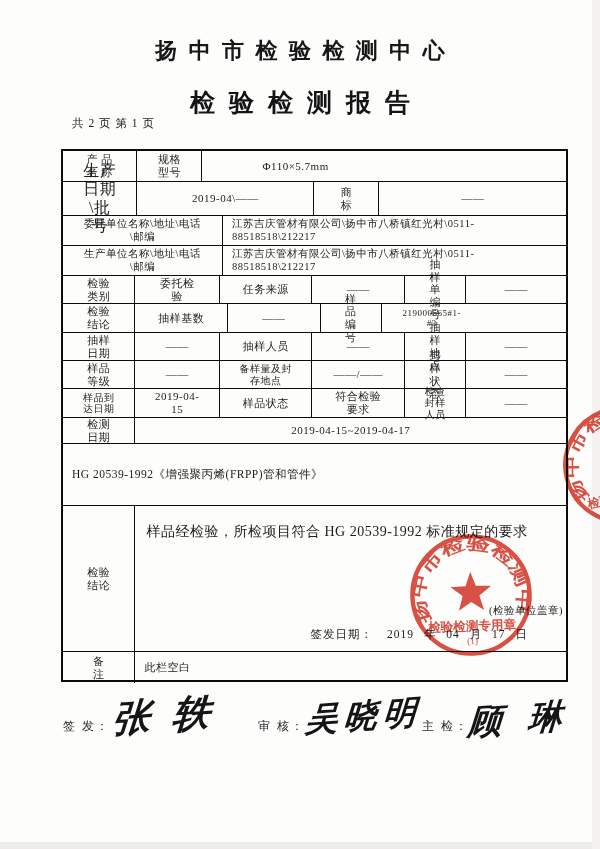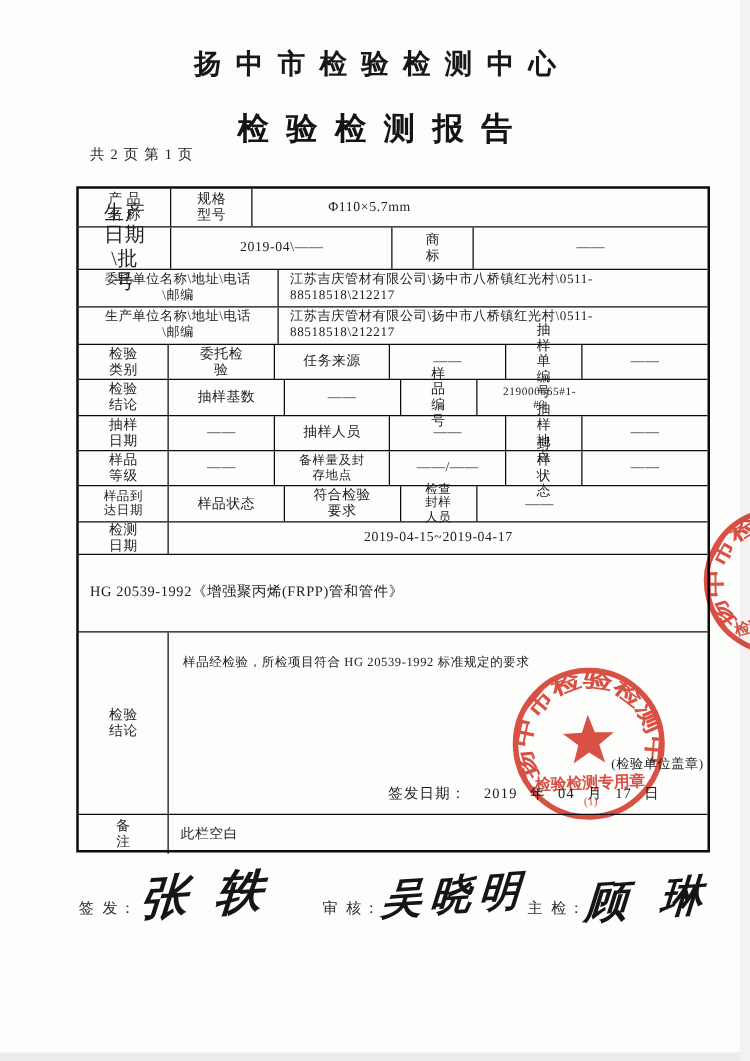--- a/index.html
+++ b/index.html
@@ -31,21 +31,21 @@
     font-size:11px;letter-spacing:.5px;line-height:1.15;padding:0 19px;color:#1d1d1d;
   }
   .tcell:last-child{border-right:none;}
   .tcell.left{justify-content:flex-start;text-align:left;padding-left:9px;}
 
   
   .conclusion-row{height:146px;}
   .conclusion-content{
     position:relative;width:85.6%;height:100%;box-sizing:border-box;font-size:11px;
   }
-  .conclusion-text{position:absolute;left:11px;top:17px;font-size:10px;letter-spacing:.5px;}
+  .conclusion-text{position:absolute;left:11px;top:17px;font-size:14px;letter-spacing:.5px;}
   .seal-hint{position:absolute;right:3px;bottom:33px;font-size:10.5px;letter-spacing:.5px;}
   .issue-line{position:absolute;right:38px;bottom:9px;font-size:11.5px;letter-spacing:1px;}
   .issue-line .dt{margin-left:14px;word-spacing:6px;}
 
   
   .sig-area{position:absolute;left:0;top:688px;width:600px;height:80px;text-align:center;}
   .sig-label{position:absolute;font-size:12px;letter-spacing:2px;color:#2a2a2a;top:30px;}
   .sig-name{
     position:absolute;font-size:38px;font-weight:bold;font-style:italic;color:#151515;
     transform:rotate(-4deg) skewX(-8deg);letter-spacing:10px;white-space:nowrap;
@@ -118,20 +118,21 @@
       <div class="trow" style="height: 28px;">
         <div class="tcell" style="width: 14.4%;">样品等级</div>
         <div class="tcell" style="width: 16.8%;">——</div>
         <div class="tcell" style="width: 18.4%; font-size: 10px;">备样量及封存地点</div>
         <div class="tcell" style="width: 18.4%;">——/——</div>
         <div class="tcell" style="width: 12.2%;">封样状态</div>
         <div class="tcell" style="width: 19.8%;">——</div>
       </div>
       <div class="trow" style="height: 29px;">
         <div class="tcell" style="width: 14.4%; font-size: 10px;">样品到达日期</div>
+        <div class="tcell" style="width: 16.8%;">2019-04-15</div>
         <div class="tcell" style="width: 18.4%;">样品状态</div>
         <div class="tcell" style="width: 18.4%;">符合检验要求</div>
         <div class="tcell" style="width: 12.2%; font-size: 10px; text-align: center;">检查封样人员</div>
         <div class="tcell" style="width: 19.8%;">——</div>
       </div>
       <div class="trow" style="height: 26px;">
         <div class="tcell" style="width: 14.4%;">检测日期</div>
         <div class="tcell" style="width: 85.6%;">2019-04-15~2019-04-17</div>
       </div>
       <div class="trow" style="height: 62px;">

